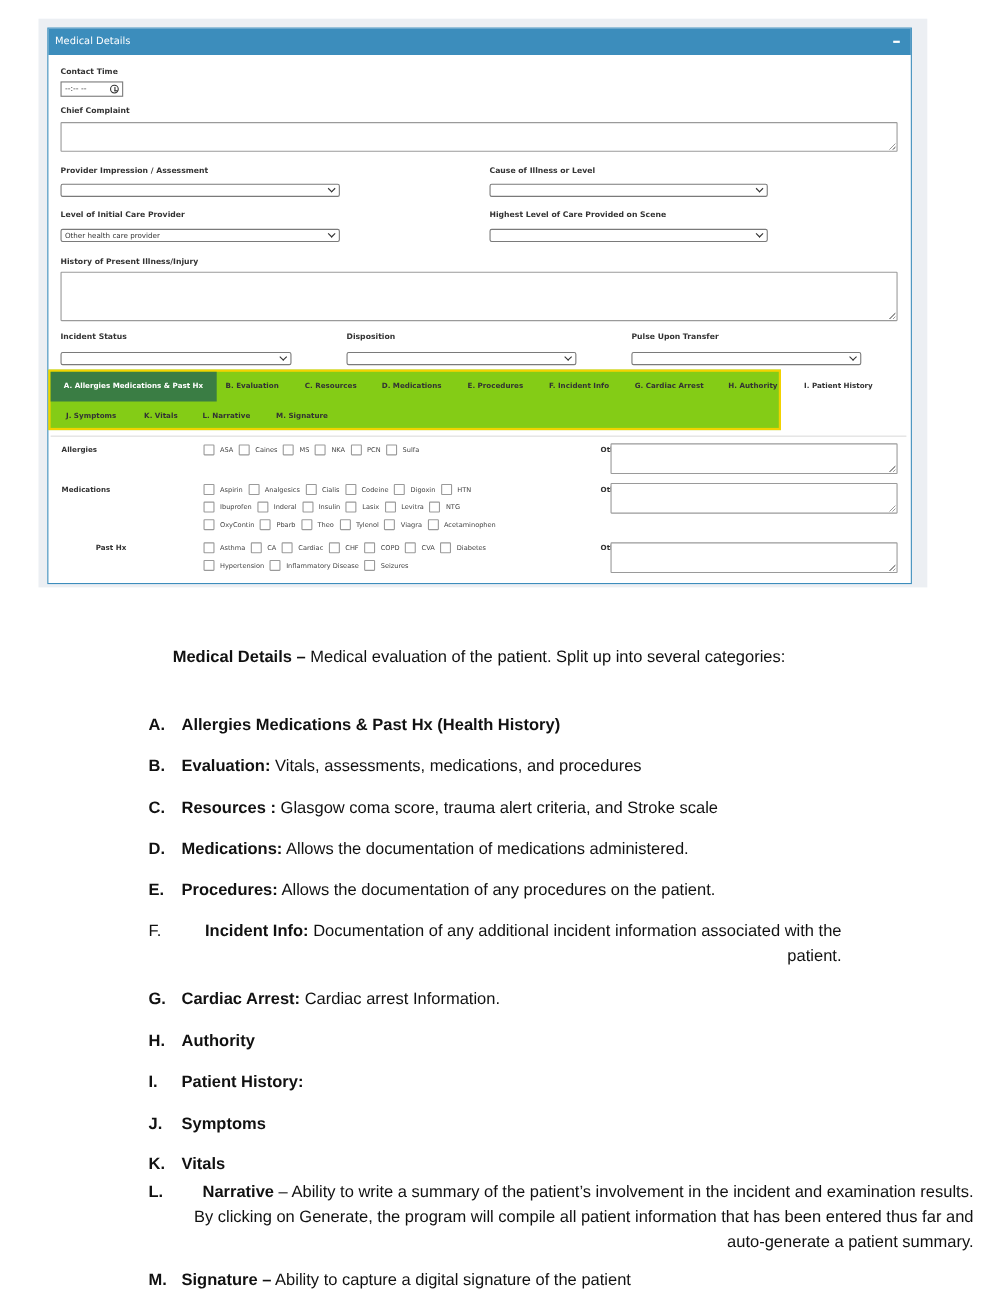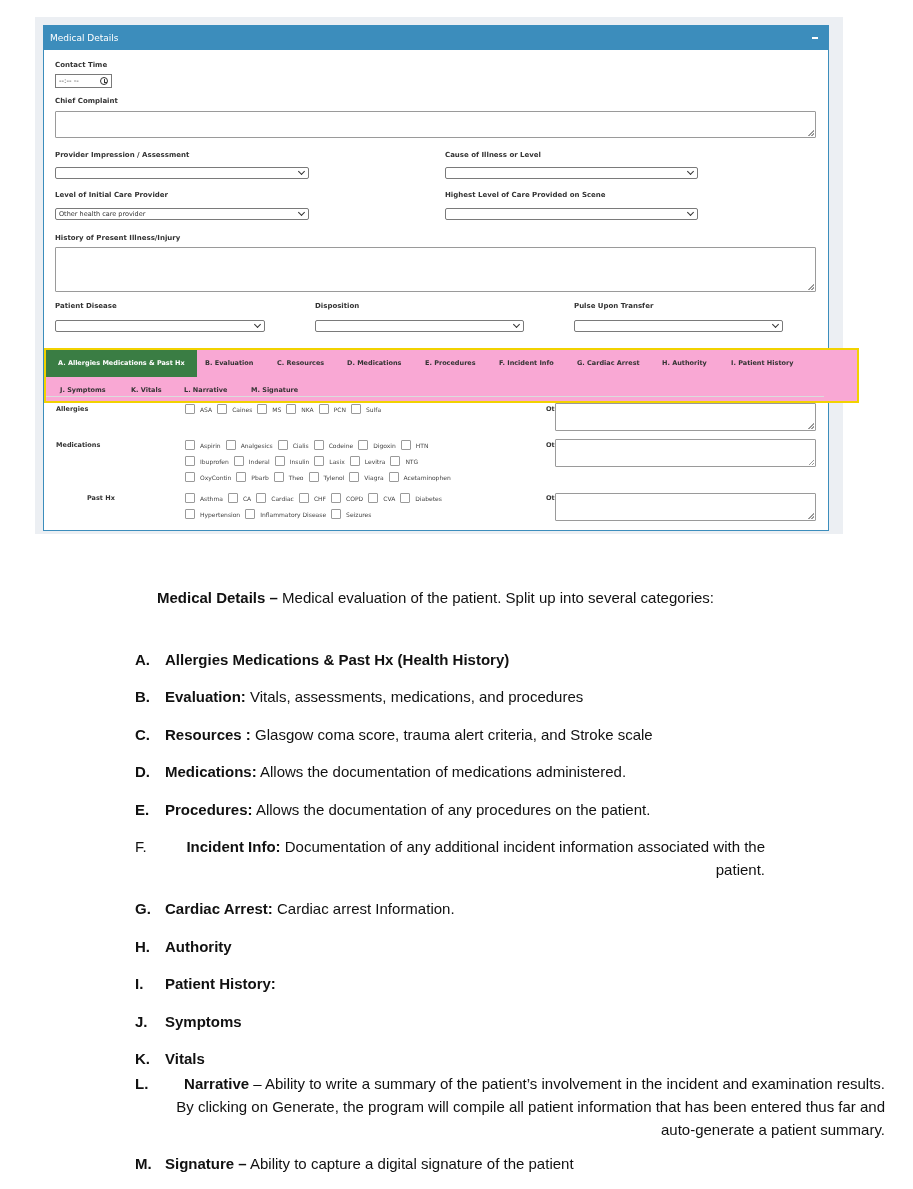--- a/index.html
+++ b/index.html
@@ -17,21 +17,21 @@
   .ta { position: absolute; border: 1px solid #9a9a9a; background: #fff; border-radius: 1px; }
   .ta .grip { position: absolute; right: 1px; bottom: 1px; width: 6px; height: 6px;
     background: linear-gradient(135deg, transparent 50%, #999 50%, #999 60%, transparent 60%, transparent 75%, #999 75%, #999 85%, transparent 85%); }
   .sel { position: absolute; height: 12px; border: 1px solid #7a7a7a; background: #fff; border-radius: 2px; font-size: 6.5px; line-height: 10px; padding-left: 3px; color: #333; white-space: nowrap; overflow: hidden; }
   .sel .chev { position: absolute; right: 4px; top: 2px; width: 5px; height: 5px; border-right: 1.5px solid #333; border-bottom: 1.5px solid #333; transform: rotate(45deg); transform-origin: center; top: 1px; }
 
   .time { position: absolute; left: 55px; top: 74px; width: 57px; height: 14px; border: 1px solid #7a7a7a; background: #fff; font-size: 7px; line-height: 12px; padding-left: 3px; color: #333; }
   .time .clock { position: absolute; right: 3px; top: 2px; width: 8px; height: 8px; border: 1px solid #333; border-radius: 50%; }
   .time .clock::after { content: ""; position: absolute; left: 3px; top: 1px; width: 2px; height: 3px; border-left: 1px solid #333; border-bottom: 1px solid #333; }
 
-  .tabbar { position: absolute; left: 44px; top: 336px; width: 815px; height: 55px; background: #f9a8d4; border: 2px solid #f2d200; margin-top: 12px; }
+  .tabbar { position: absolute; left: 44px; top: 336px; width: 666px; height: 55px; background: #84cc16; border: 2px solid #f2d200; }
   .tab { position: absolute; font-size: 6.5px; font-weight: bold; color: #333; white-space: nowrap; line-height: 27px; height: 27px; padding: 0 12px; cursor: pointer; }
   .tab.active { background: #3a7d44; color: #fff; }
   .tab-sep { position: absolute; left: 46px; top: 396px; width: 778px; height: 1px; background: #dcdcdc; }
 
   .rowlbl { position: absolute; font-size: 6.5px; font-weight: bold; color: #333; }
   .cb-line { position: absolute; display: flex; align-items: center; white-space: nowrap; }
   .cb { display: inline-block; width: 10px; height: 10px; border: 1px solid #9a9a9a; border-radius: 1px; background: #fff; margin-right: 5px; cursor: pointer; }
   .cb-text { font-size: 6px; color: #444; margin-right: 5px; }
   .other-lbl { position: absolute; font-size: 6.5px; color: #333; font-weight: bold; padding-left: 36px; }
 
@@ -75,21 +75,21 @@
 <div class="lbl" style="left:55px;top:191px;">Level of Initial Care Provider</div>
 <div class="sel" style="left:55px;top:208px;width:254px;"><span>Other health care provider</span><span class="chev"></span></div>
 <div class="lbl" style="left:445px;top:191px;">Highest Level of Care Provided on Scene</div>
 <div class="sel" style="left:445px;top:208px;width:253px;"><span></span><span class="chev"></span></div>
 
 <div class="lbl" style="left:55px;top:234px;">History of Present Illness/Injury</div>
 <div class="ta" style="left:55px;top:247px;width:761px;height:45px;">
     <span class="grip"></span>
   </div>
 
-<div class="lbl" style="left:55px;top:302px;">Patient Disease</div>
+<div class="lbl" style="left:55px;top:302px;">Incident Status</div>
 <div class="sel" style="left:55px;top:320px;width:210px;"><span></span><span class="chev"></span></div>
 <div class="lbl" style="left:315px;top:302px;">Disposition</div>
 <div class="sel" style="left:315px;top:320px;width:209px;"><span></span><span class="chev"></span></div>
 <div class="lbl" style="left:574px;top:302px;">Pulse Upon Transfer</div>
 <div class="sel" style="left:574px;top:320px;width:209px;"><span></span><span class="chev"></span></div>
 
 <div class="tabbar">
   <div class="tab active" style="left:0;top:0;">A. Allergies Medications &amp; Past Hx</div>
   <div class="tab" style="left:147px;top:0;">B. Evaluation</div>
   <div class="tab" style="left:219px;top:0;">C. Resources</div>

